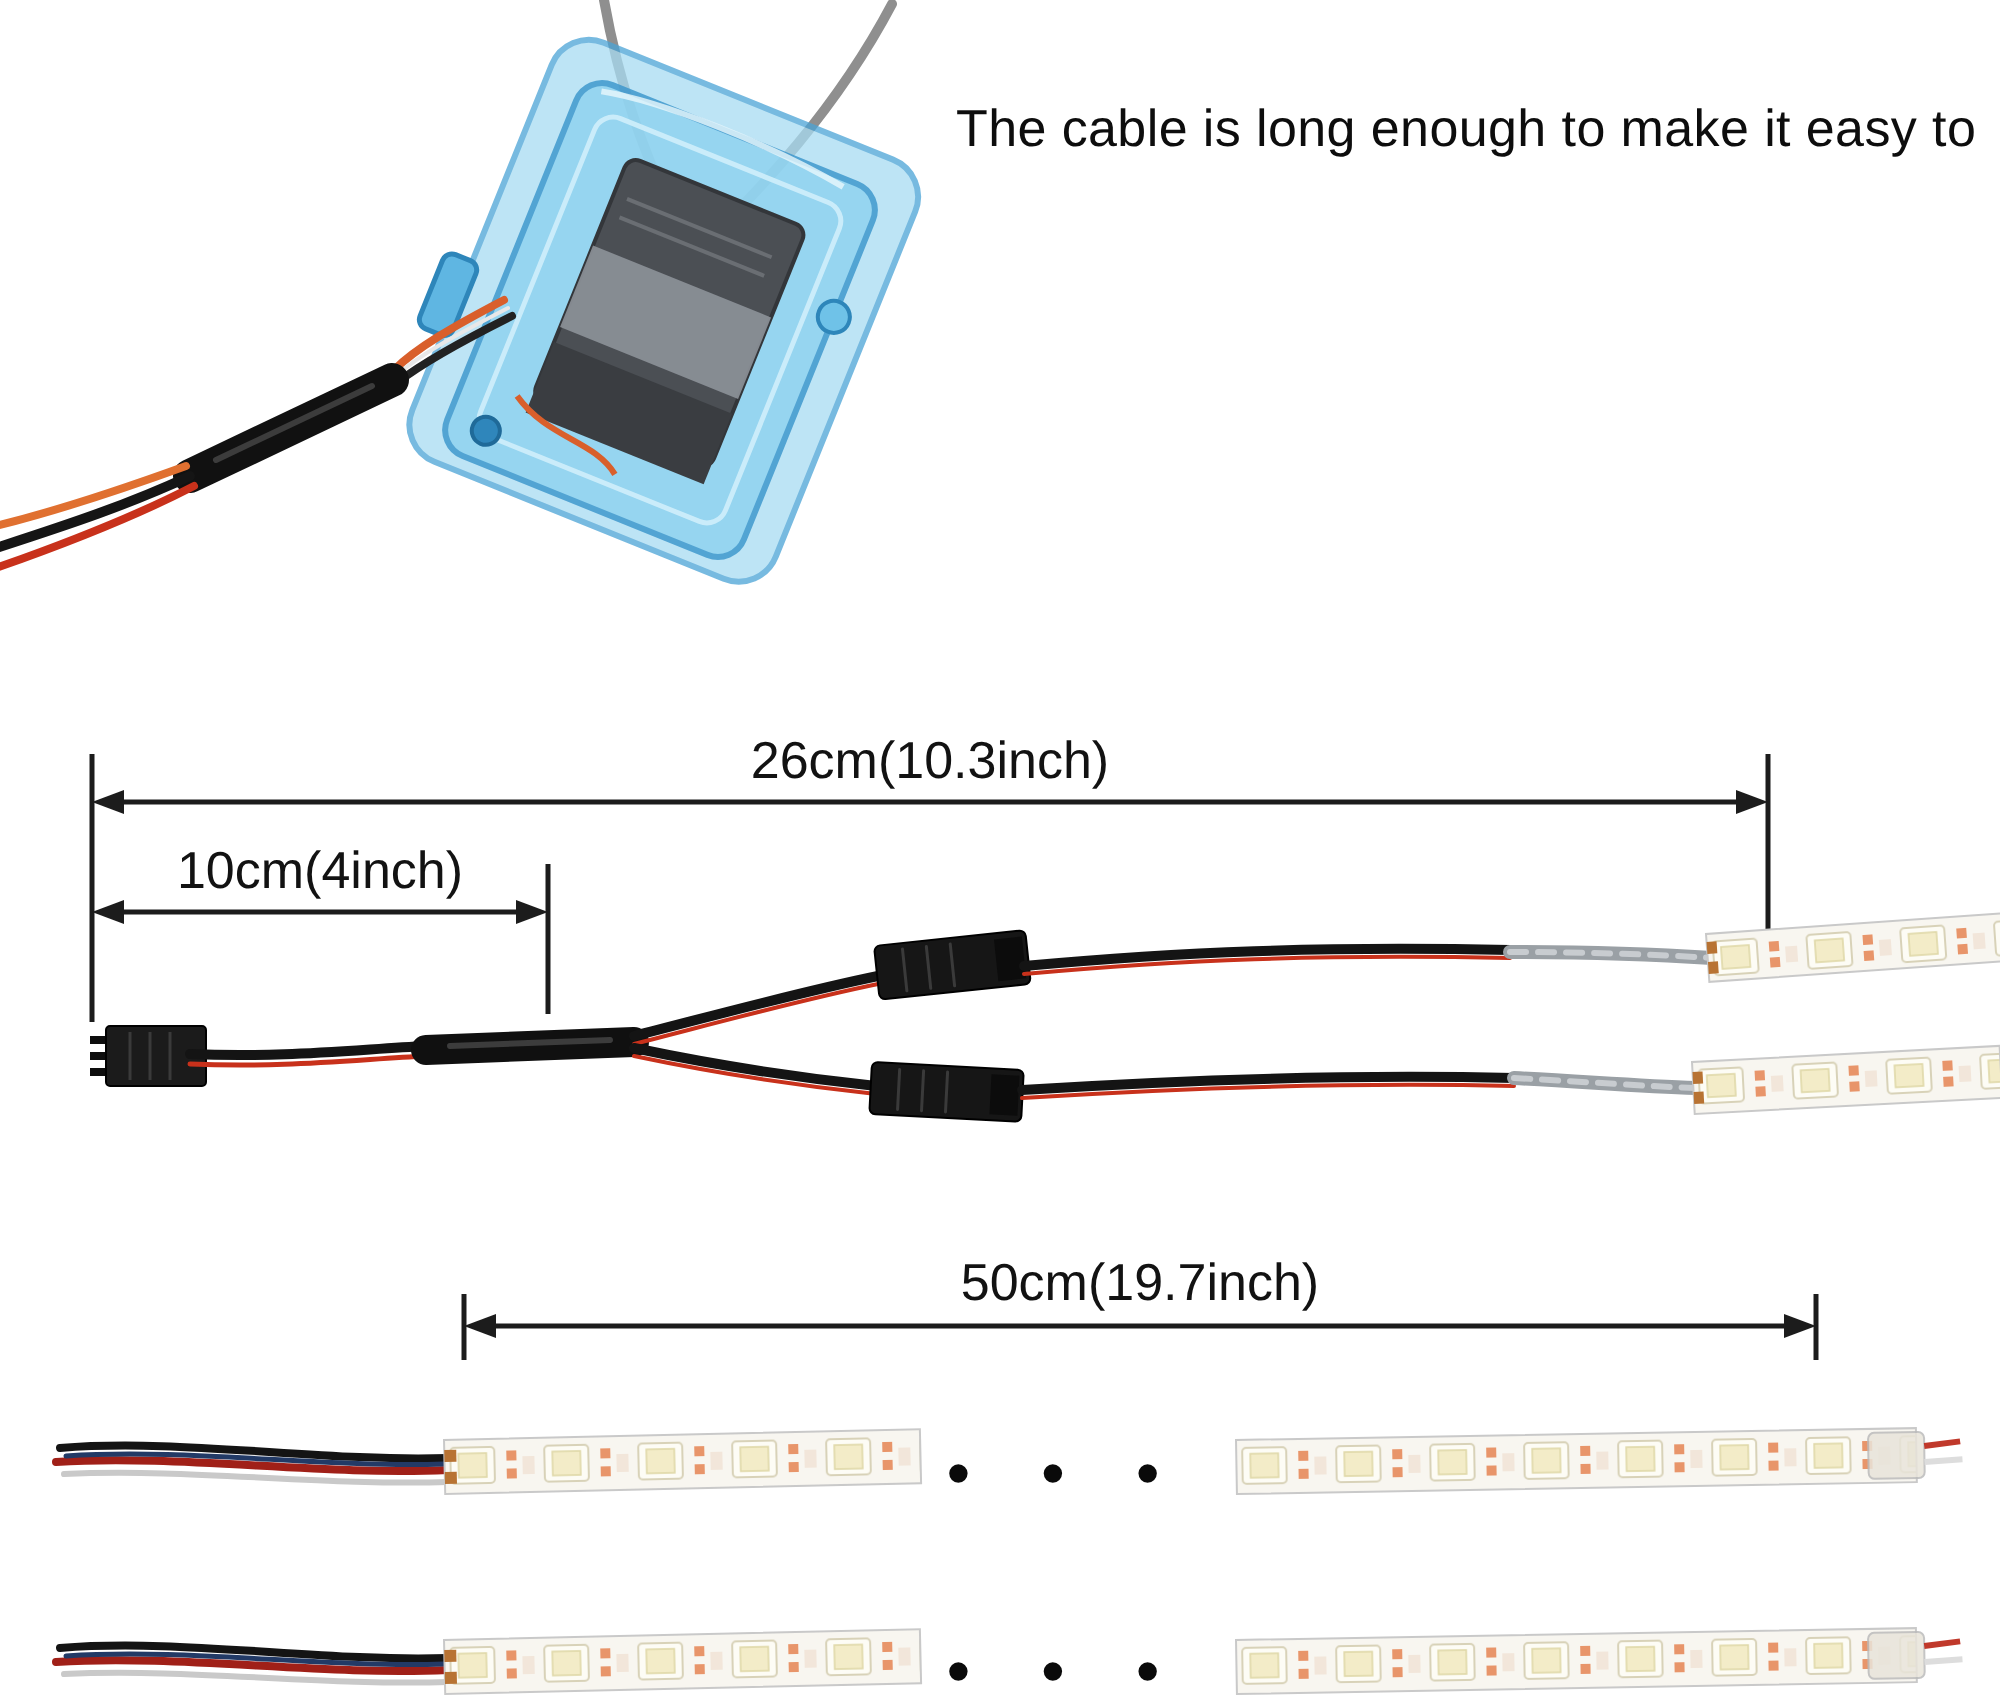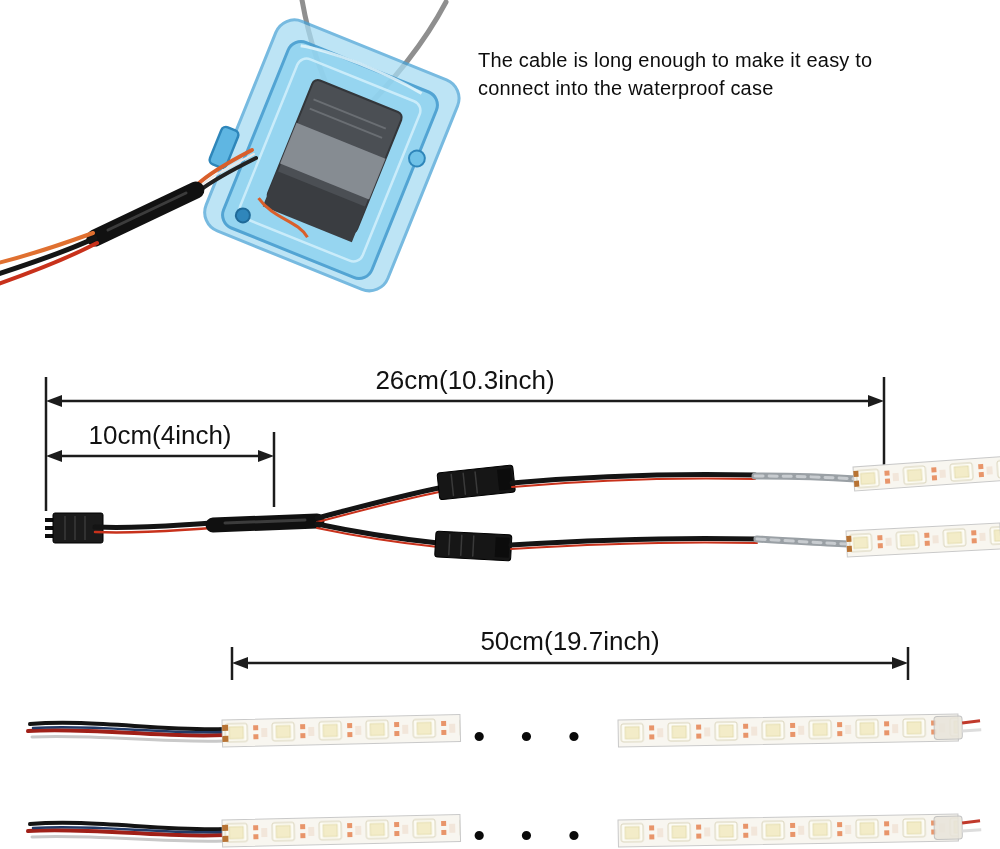--- a/index.html
+++ b/index.html
@@ -2,21 +2,21 @@
 <html><head>
 <meta charset="utf-8">
 <style>
   html,body{margin:0;padding:0;background:#fff;}
   .stage{
     position:relative;width:1000px;height:849px;background:#ffffff;overflow:hidden;
     font-family:"Liberation Sans",sans-serif;color:#0f0f0f;
   }
   .caption{
     position:absolute;left:478px;top:46px;width:515px;
-    font-size:20px;line-height:1.42;letter-spacing:0.2px;color:#0d0d0d;
+    font-size:26px;line-height:1.42;letter-spacing:0.2px;color:#0d0d0d;
   }
   .layer{position:absolute;left:0;}
   #scene-top{top:0;}
   #scene-mid{top:355px;}
   #scene-bottom{top:600px;}
   svg text{font-family:"Liberation Sans",sans-serif;fill:#121212;}
   .dim-label{font-size:26px;}
   .dots{font-size:34px;letter-spacing:13px;fill:#0a0a0a;}
 </style>
 </head>
@@ -62,21 +62,20 @@
       <g>
         <path d="M 93,233 C 60,245 30,255 -2,263" stroke="#e07030" stroke-width="4"></path>
         <path d="M 95,238 C 65,252 35,262 -2,274" stroke="#151515" stroke-width="5"></path>
         <path d="M 97,243 C 68,258 38,270 -2,284" stroke="#c8311b" stroke-width="4"></path>
       </g>
     </g>
   </svg>
 
   <div class="caption">
     <div>The cable is long enough to make it easy to</div>
-    <div>connect into the waterproof case</div>
   </div>
 
   <svg id="scene-mid" class="layer" width="1000" height="250" viewBox="0 0 1000 250">
     <defs>
       <pattern id="ledpatB" width="47" height="26" patternUnits="userSpaceOnUse">
         <rect width="47" height="26" fill="#f8f6f0"></rect>
         <rect x="3" y="4" width="22" height="17" rx="2" fill="#fdfcf5" stroke="#d8d2b8"></rect>
         <rect x="7" y="7" width="14" height="11" fill="#f3ecc8" stroke="#e0d8a8" stroke-width="0.8"></rect>
         <rect x="31" y="6" width="5" height="5" fill="#e8956a"></rect>
         <rect x="31" y="14" width="5" height="5" fill="#e8956a"></rect>

